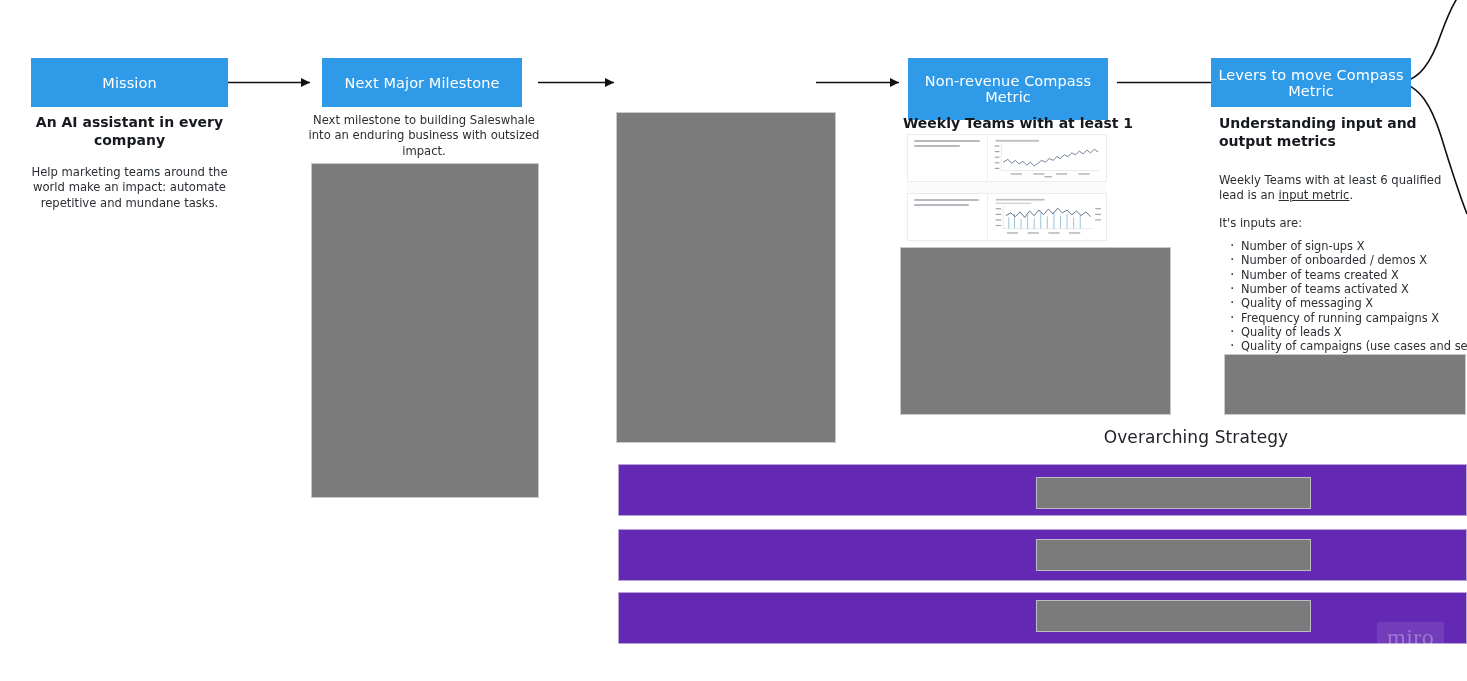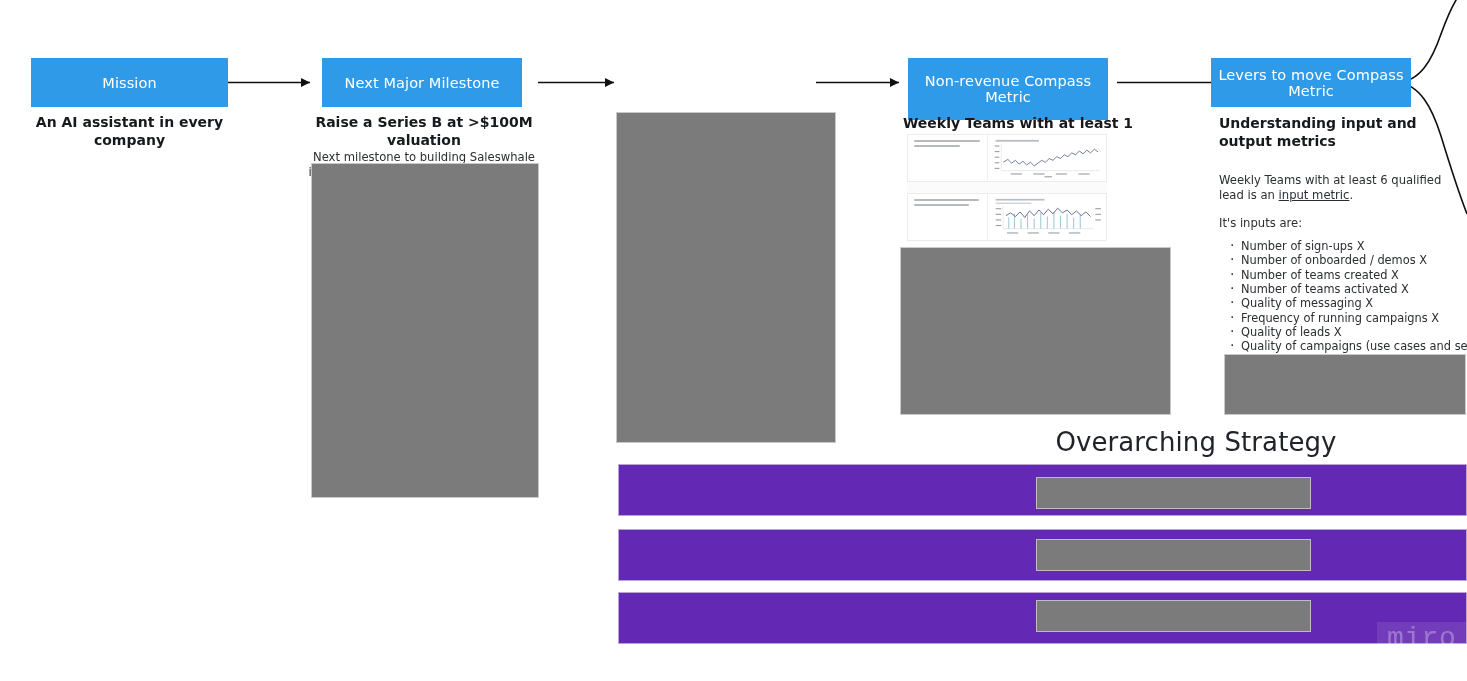--- a/index.html
+++ b/index.html
@@ -140,21 +140,21 @@
     background: #9aa0a6;
     opacity: .72;
     margin-bottom: 2.6px;
     border-radius: 1px;
   }
   .chart-card svg { display: block; width: 100%; height: 100%; }
 
   
   .section-title {
     position: absolute;
-    font-size: 26px;
+    font-size: 17px;
     font-weight: 400;
     color: #20242a;
     text-align: center;
     letter-spacing: .1px;
   }
   .purple-bar {
     position: absolute;
     background: #6429b4;
     border: 1px solid #b9a4d6;
     box-sizing: border-box;
@@ -162,24 +162,24 @@
   .purple-inner {
     position: absolute;
     background: #7b7b7b;
     border: 1px solid #c0bcc6;
     box-sizing: border-box;
   }
 
   
   .miro-mark {
     position: absolute;
-    font-size: 28px;
+    font-size: 24px;
     color: rgba(255,255,255,0.30);
     letter-spacing: .5px;
-    font-family: Liberation Mono, monospace;
+    font-family: Liberation Serif, serif;
     background: rgba(255,255,255,0.09);
     padding: 3px 10px 6px 10px;
     box-sizing: border-box;
     line-height: 1;
     user-select: none;
   }
 </style>
 </head>
 <body>
 
@@ -203,28 +203,28 @@
     <path d="M1397,82.5 C1420,82 1432,60 1441,34 C1449,12 1454,2 1460,-6" stroke="#101010" stroke-width="1.6" fill="none"></path>
     <path d="M1397,82.5 C1420,84 1432,108 1441,136 C1452,172 1460,196 1467,214" stroke="#101010" stroke-width="1.6" fill="none"></path>
   </svg>
 
   <div class="node-box" style="left:31px; top:58px; width:197px; height:49px;">
     <span>Mission</span>
   </div>
   <div class="col-body" style="left:14px; top:113px; width:231px;">
     <div class="col-heading">An AI assistant in every company</div>
     <div class="spacer-line"></div>
+    <div class="col-para">Help marketing teams around the world make an impact: automate repetitive and mundane tasks.</div>
     <div class="spacer-line"></div>
   </div>
 
   <div class="node-box" style="left:322px; top:58px; width:200px; height:49px;">
     <span>Next Major Milestone</span>
   </div>
   <div class="col-body" style="left:306px; top:113px; width:236px;">
-    <div class="col-heading">Raise a Series B at &gt;$100M valuation</div>
     <div class="col-para">Next milestone to building Saleswhale into an enduring business with outsized impact.</div>
   </div>
   <div class="gray-block" style="left:311px; top:163px; width:228px; height:335px;"></div>
 
   <div class="gray-block" style="left:616px; top:112px; width:220px; height:331px;"></div>
 
   <div class="node-box" style="left:908px; top:58px; width:200px; height:62px;">
     <span>Non-revenue Compass Metric</span>
   </div>
   <div class="col-body" style="left:900px; top:114px; width:236px;">

